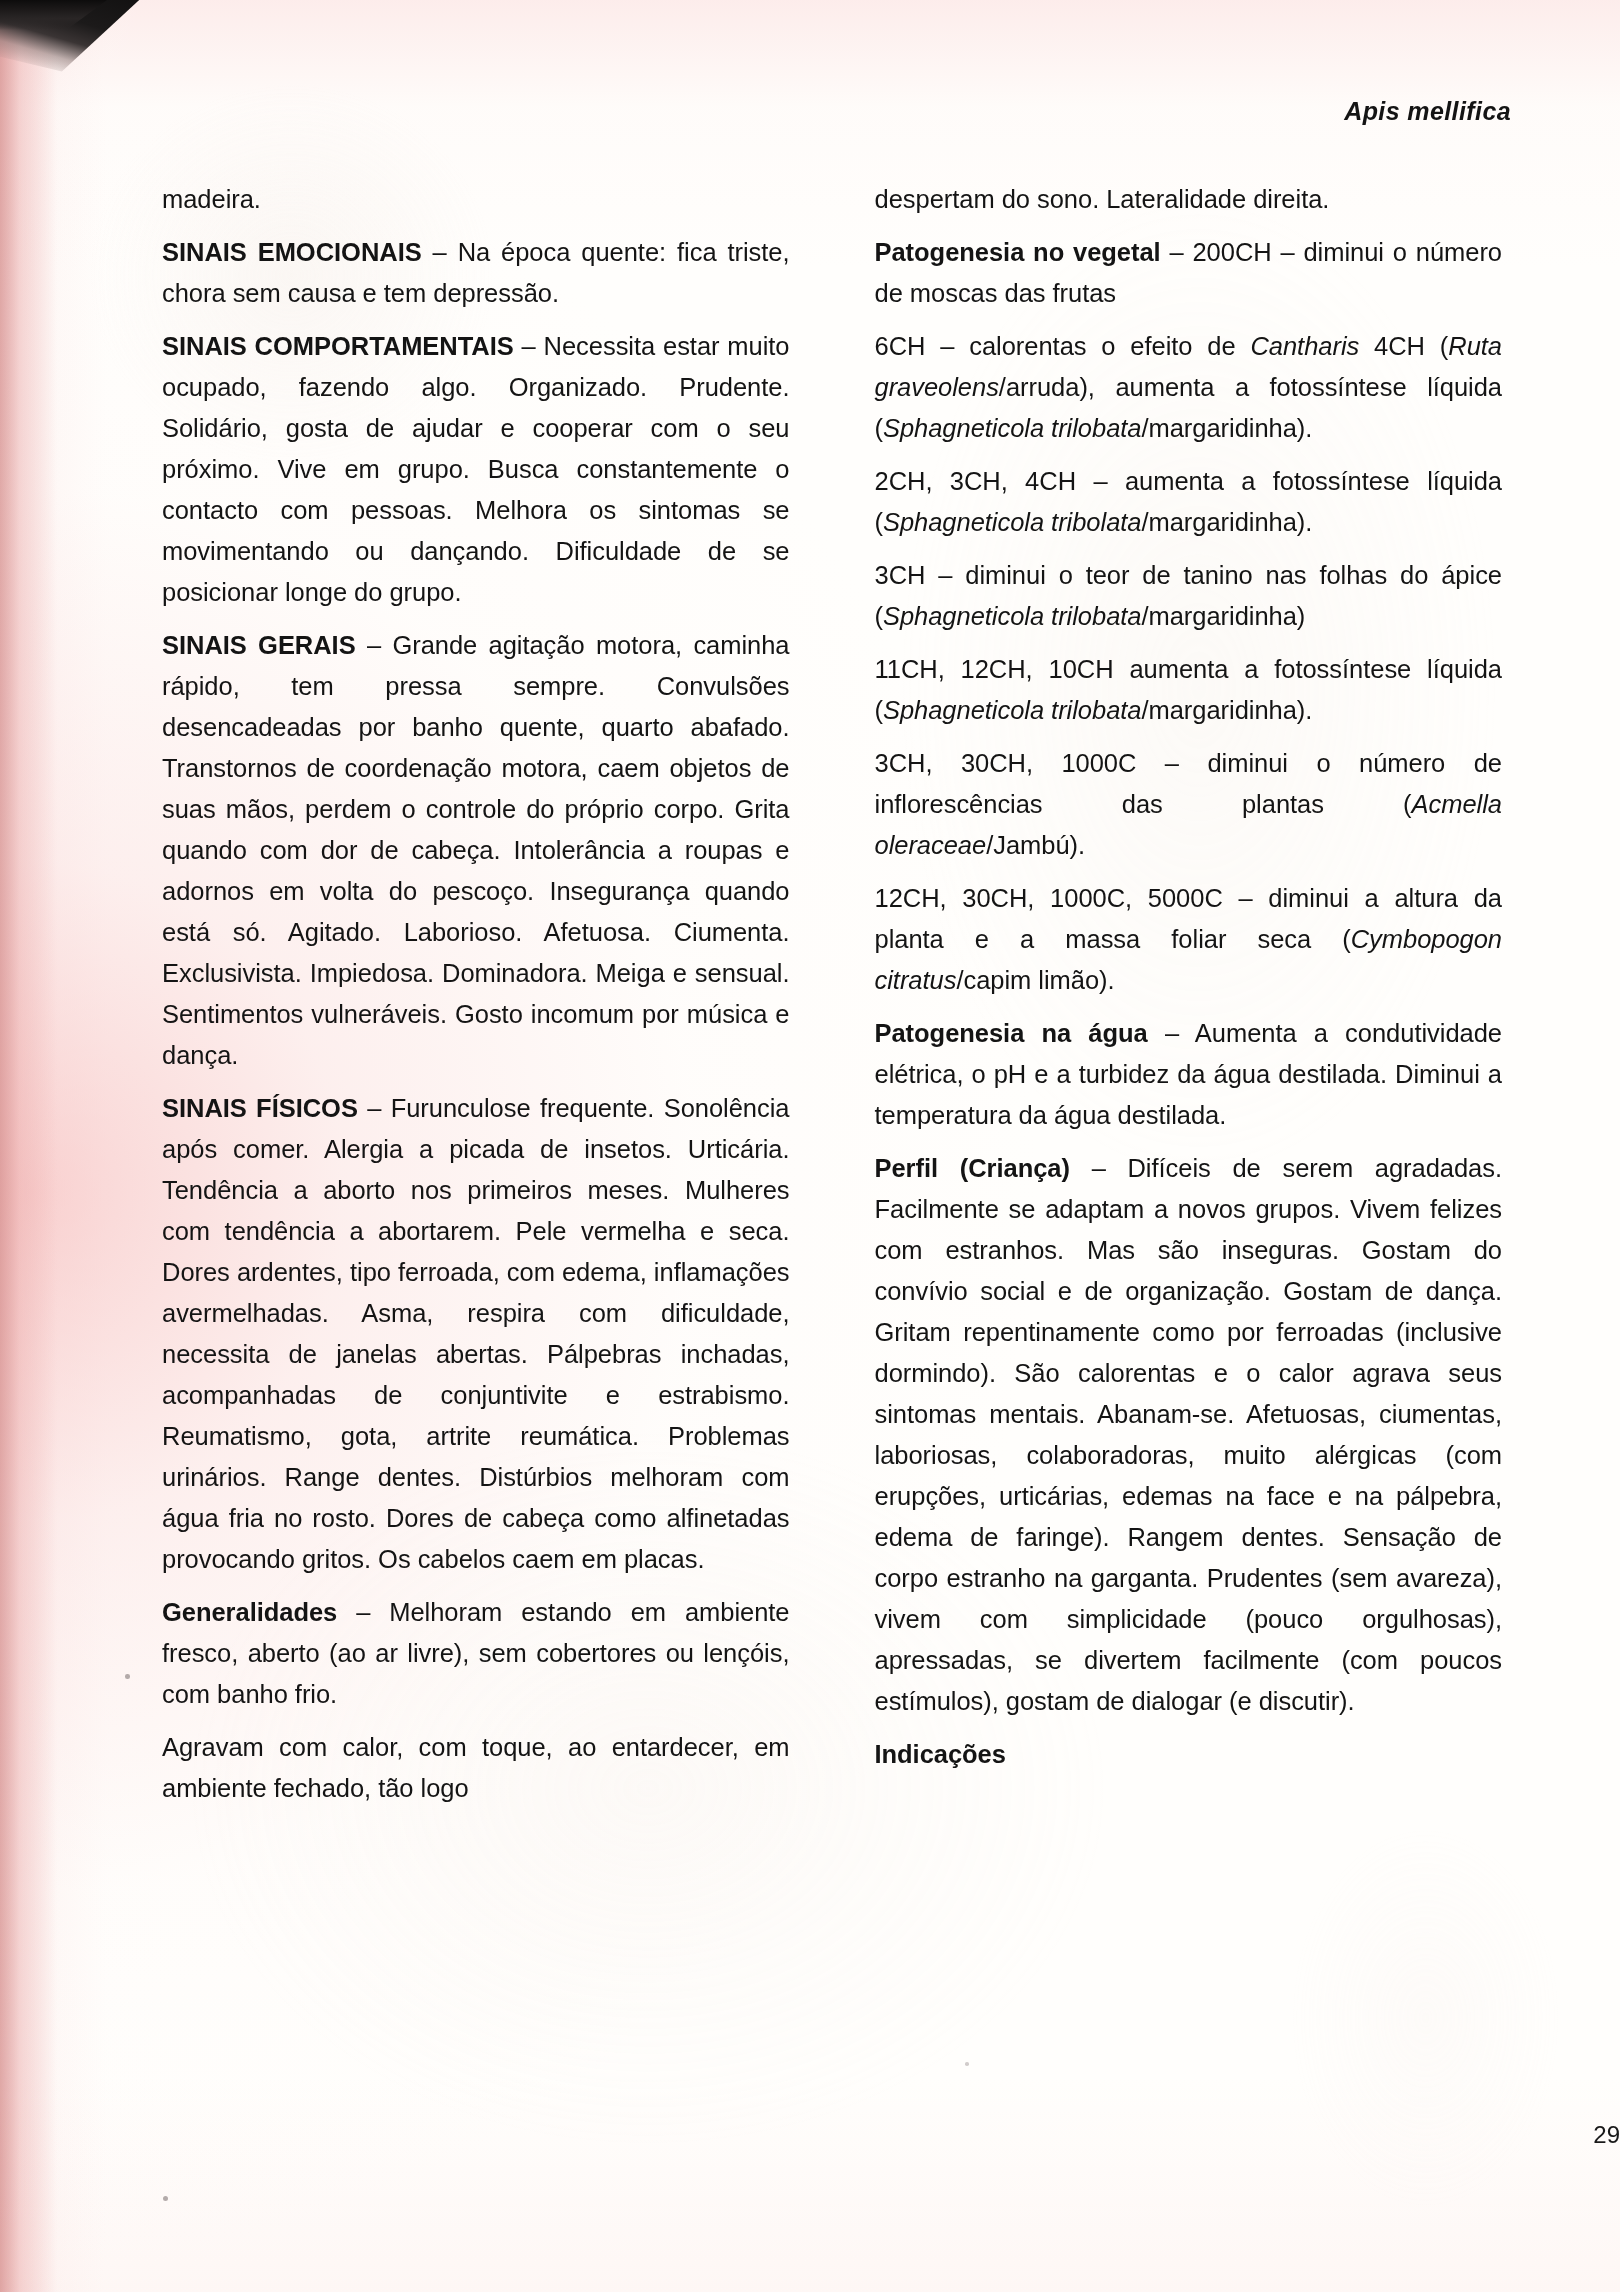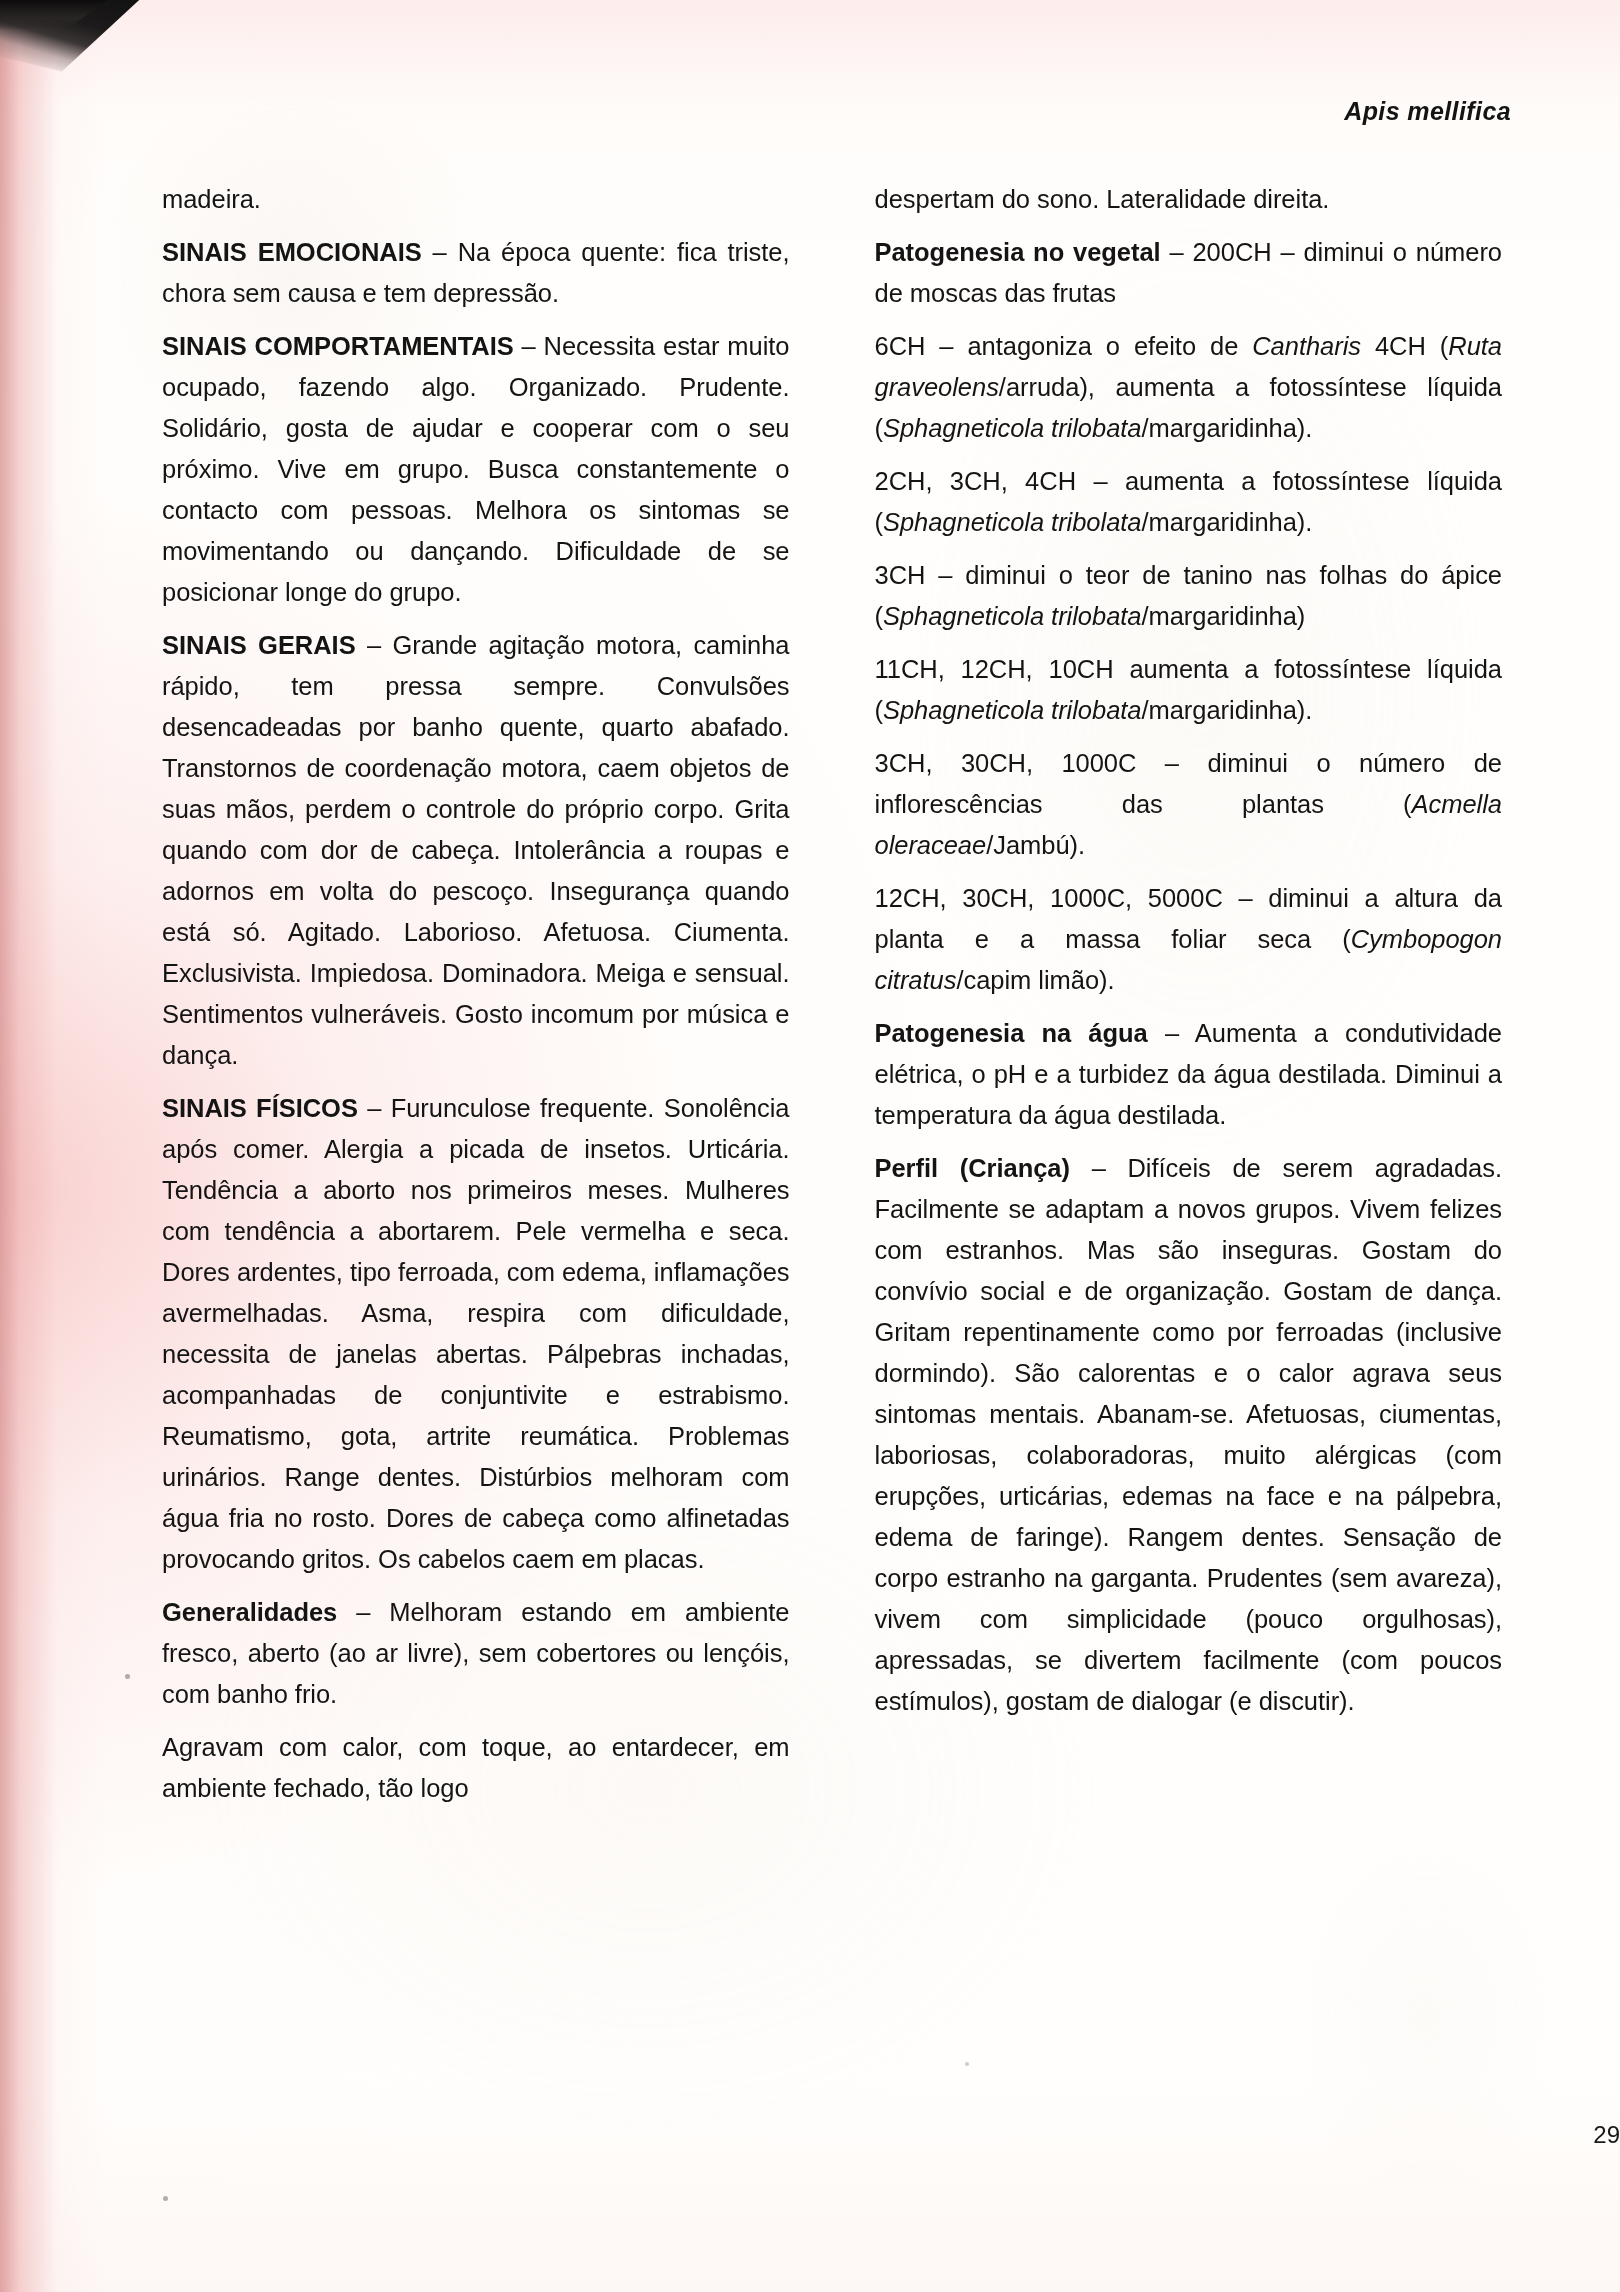--- a/index.html
+++ b/index.html
@@ -174,28 +174,29 @@
           <p id="p-sinais-comportamentais"><span class="hd">SINAIS COMPORTAMENTAIS</span><span> – Necessita estar muito ocupado, fazendo algo. Organizado. Prudente. Solidário, gosta de ajudar e cooperar com o seu próximo. Vive em grupo. Busca constantemente o contacto com pessoas. Melhora os sintomas se movimentando ou dançando. Dificuldade de se posicionar longe do grupo.</span></p>
           <p id="p-sinais-gerais"><span class="hd">SINAIS GERAIS</span><span> – Grande agitação motora, caminha rápido, tem pressa sempre. Convulsões desencadeadas por banho quente, quarto abafado. Transtornos de coordenação motora, caem objetos de suas mãos, perdem o controle do próprio corpo. Grita quando com dor de cabeça. Intolerância a roupas e adornos em volta do pescoço. Insegurança quando está só. Agitado. Laborioso. Afetuosa. Ciumenta. Exclusivista. Impiedosa. Dominadora. Meiga e sensual. Sentimentos vulneráveis. Gosto incomum por música e dança.</span></p>
           <p id="p-sinais-fisicos"><span class="hd">SINAIS FÍSICOS</span><span> – Furunculose frequente. Sonolência após comer. Alergia a picada de insetos. Urticária. Tendência a aborto nos primeiros meses. Mulheres com tendência a abortarem. Pele vermelha e seca. Dores ardentes, tipo ferroada, com edema, inflamações avermelhadas. Asma, respira com dificuldade, necessita de janelas abertas. Pálpebras inchadas, acompanhadas de conjuntivite e estrabismo. Reumatismo, gota, artrite reumática. Problemas urinários. Range dentes. Distúrbios melhoram com água fria no rosto. Dores de cabeça como alfinetadas provocando gritos. Os cabelos caem em placas.</span></p>
           <p id="p-generalidades"><span class="hd">Generalidades</span><span> – Melhoram estando em ambiente fresco, aberto (ao ar livre), sem cobertores ou lençóis, com banho frio.</span></p>
           <p id="p-agravam" class="last-line-left"><span>Agravam com calor, com toque, ao entardecer, em ambiente fechado, tão logo</span></p>
         </div>
 
       <div class="col" id="right-column">
           <p id="p-despertam"><span>despertam do sono. Lateralidade direita.</span></p>
           <p id="p-patogenesia-vegetal"><span class="hd">Patogenesia no vegetal</span><span> – 200CH – diminui o número de moscas das frutas</span></p>
-          <p id="p-6ch"><span>6CH – antagoniza o efeito de </span><span class="sci">Cantharis</span><span> 4CH (</span><span class="sci">Ruta graveolens</span><span>/arruda), aumenta a fotossíntese líquida (</span><span class="sci">Sphagneticola trilobata</span><span>/margaridinha).</span></p>
+          <p id="p-6ch"><span>6CH – calorentas o efeito de </span><span class="sci">Cantharis</span><span> 4CH (</span><span class="sci">Ruta graveolens</span><span>/arruda), aumenta a fotossíntese líquida (</span><span class="sci">Sphagneticola trilobata</span><span>/margaridinha).</span></p>
           <p id="p-2ch-3ch-4ch"><span>2CH, 3CH, 4CH – aumenta a fotossíntese líquida (</span><span class="sci">Sphagneticola tribolata</span><span>/margaridinha).</span></p>
           <p id="p-3ch-tanino"><span>3CH – diminui o teor de tanino nas folhas do ápice (</span><span class="sci">Sphagneticola trilobata</span><span>/margaridinha)</span></p>
           <p id="p-11ch-12ch-10ch"><span>11CH, 12CH, 10CH aumenta a fotossíntese líquida (</span><span class="sci">Sphagneticola trilobata</span><span>/margaridinha).</span></p>
           <p id="p-inflorescencias"><span>3CH, 30CH, 1000C – diminui o número de inflorescências das plantas (</span><span class="sci">Acmella oleraceae</span><span>/Jambú).</span></p>
           <p id="p-altura-planta"><span>12CH, 30CH, 1000C, 5000C – diminui a altura da planta e a massa foliar seca (</span><span class="sci">Cymbopogon citratus</span><span>/capim limão).</span></p>
           <p id="p-patogenesia-agua"><span class="hd">Patogenesia na água</span><span> – Aumenta a condutividade elétrica, o pH e a turbidez da água destilada. Diminui a temperatura da água destilada.</span></p>
           <p id="p-perfil-crianca"><span class="hd">Perfil (Criança)</span><span> – Difíceis de serem agradadas. Facilmente se adaptam a novos grupos. Vivem felizes com estranhos. Mas são inseguras. Gostam do convívio social e de organização. Gostam de dança. Gritam repentinamente como por ferroadas (inclusive dormindo). São calorentas e o calor agrava seus sintomas mentais. Abanam-se. Afetuosas, ciumentas, laboriosas, colaboradoras, muito alérgicas (com erupções, urticárias, edemas na face e na pálpebra, edema de faringe). Rangem dentes. Sensação de corpo estranho na garganta. Prudentes (sem avareza), vivem com simplicidade (pouco orgulhosas), apressadas, se divertem facilmente (com poucos estímulos), gostam de dialogar (e discutir).</span></p>
+          <p id="p-indicacoes" class="last-line-left"><span class="hd">Indicações</span></p>
         </div>
 
     </div>
 
     <div class="page-number">29</div>
 
     <span class="stray-dot d1"></span>
     <span class="stray-dot d2"></span>
     <span class="stray-dot d3"></span>
 

